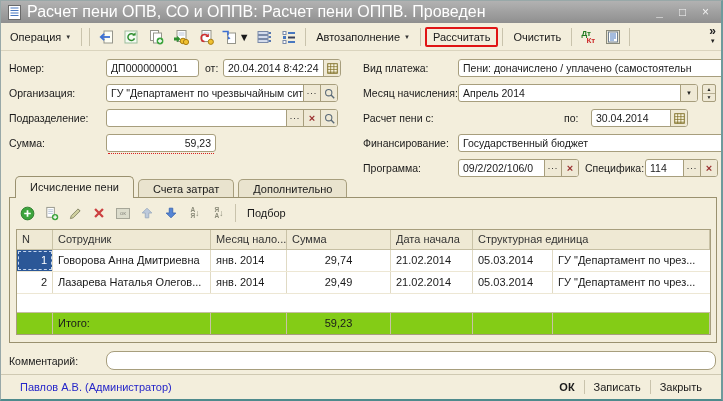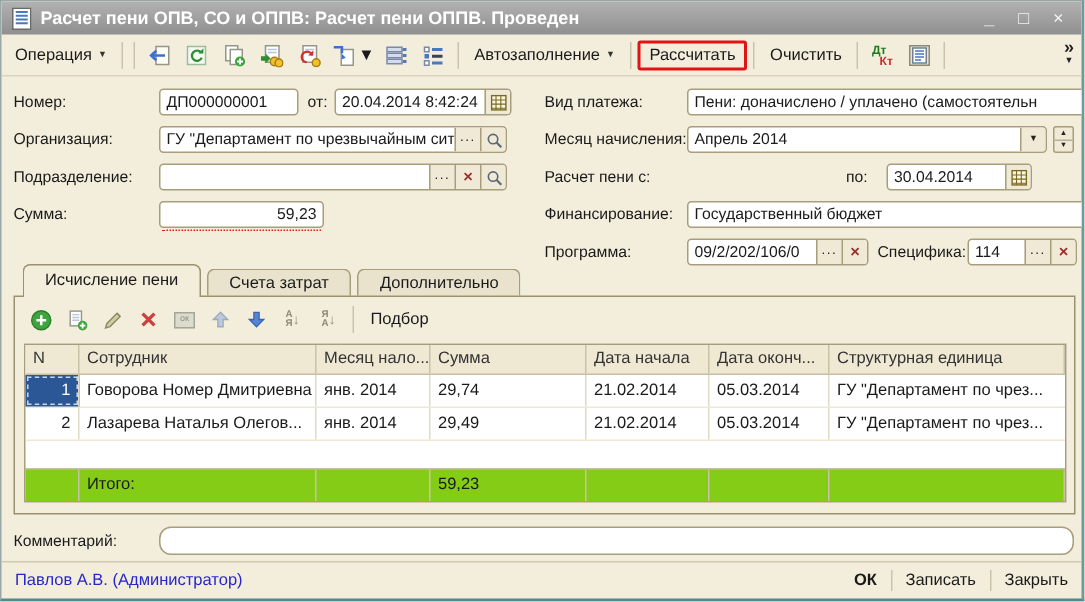--- a/index.html
+++ b/index.html
@@ -10,21 +10,21 @@
     border:1px solid #98A8A8; border-right:2px solid #6E9A9C; border-bottom:2px solid #4E8A8C;
     font-family:"Liberation Sans","DejaVu Sans",sans-serif; font-size:11px; color:#1a1a1a;
     overflow:hidden;
   }
   
   .titlebar{
     position:absolute; left:0; top:0; right:0; height:22px;
     background:linear-gradient(#b2b2b2,#8f8f8f);
     display:flex; align-items:center; padding:0 7px; gap:6px;
   }
-  .titlebar .title{ color:#fff; font-size:12px; font-weight:700; flex:1;
+  .titlebar .title{ color:#fff; font-size:16px; font-weight:400; flex:1;
     white-space:nowrap; overflow:hidden; }
   .win-ctl{ color:#f2f2f2; font-size:12px; width:17px; text-align:center; cursor:default; }
   .win-ctl.min{ font-weight:bold; }
   
   .toolbar{
     position:absolute; left:0; top:22px; right:0; height:28px;
     display:flex; align-items:center; padding:0 3px; gap:1px;
     border-bottom:1px solid #DAD4BE;
   }
   .tbtn{ display:flex; align-items:center; gap:4px; padding:3px 6px; border-radius:2px;
@@ -78,37 +78,37 @@
   .sortpair .letters{ display:flex; flex-direction:column; font-size:6.5px; line-height:6.5px;
     font-weight:bold; color:#8a8a78; }
   .sortpair .ar{ font-size:9px; color:#8a8a78; }
   
   .tbl{ position:absolute; left:6px; top:31px; width:695px; height:106px;
     border:1px solid #A79E7D; background:#fff; }
   .trow{ display:flex; }
   .cell{ padding:3px 5px 0 5px; white-space:nowrap; overflow:hidden; flex:none;
     border-right:1px solid #E0DAC4; height:100%; }
   .c0{ width:36px; text-align:right; } .c1{ width:158px; } .c2{ width:76px; }
-  .c3{ width:104px; text-align:left; } .c4{ width:82px; } .c5{ width:80px; }
+  .c3{ width:104px; text-align:center; } .c4{ width:82px; } .c5{ width:80px; }
   .c6{ flex:1; border-right:none; }
   .thead{ height:20px; background:#EFE9D4; border-bottom:1px solid #C6BFA3; color:#333; }
   .thead .cell{ border-right:1px solid #C9C2A6; padding-top:3px; }
   .thead .c0,.thead .c3{ text-align:left; }
   .brow{ height:22px; border-bottom:1px solid #EDE7D4; }
   .brow .cell{ padding-top:4px; }
   .sel{ background:#2B5797; color:#fff; outline:1px dashed #C8D8F0; outline-offset:-2px; }
   .filler{ height:18px; }
   .totrow{ height:22px; background:#84cc16; border-top:1px solid #C6BFA3; }
   .totrow .cell{ border-right:1px solid #C9C2A6; padding-top:4px; }
   
   .comment-input{ position:absolute; left:105px; top:350px; width:610px; height:19px;
     background:#fff; border:1px solid #A79E7D; border-radius:8px; padding:2px 8px;
     font-size:10.5px; }
   .footer{ position:absolute; left:0; right:0; top:373px; height:25px;
-    border-top:1px solid #CFC9B2; display:flex; align-items:center; padding:0 9px; }
+    border-top:1px solid #CFC9B2; display:flex; align-items:center; padding:0 19px; }
   .user{ color:#2626C9; }
   .fspacer{ flex:1; }
   .fsep{ width:1px; height:14px; background:#C9C3AC; margin:0 9px; }
   .fbtn-txt{ white-space:nowrap; }
   .fbtn-txt.ok{ font-weight:bold; }
   svg{ display:block; }
 </style>
 </head>
 <body>
 
@@ -427,26 +427,25 @@
       <span class="gbtn txt">Подбор</span>
     </div>
 
     <div class="tbl">
       <div class="trow thead">
         <span class="cell c0">N</span>
         <span class="cell c1">Сотрудник</span>
         <span class="cell c2">Месяц нало...</span>
         <span class="cell c3">Сумма</span>
         <span class="cell c4">Дата начала</span>
-        <span class="cell c5">Дата оконч...</span>
         <span class="cell c6">Структурная единица</span>
       </div>
       <div class="trow brow">
         <span class="cell c0 sel">1</span>
-        <span class="cell c1">Говорова Номер Дмитриевна</span>
+        <span class="cell c1">Говорова Анна Дмитриевна</span>
         <span class="cell c2">янв. 2014</span>
         <span class="cell c3">29,74</span>
         <span class="cell c4">21.02.2014</span>
         <span class="cell c5">05.03.2014</span>
         <span class="cell c6">ГУ "Департамент по чрез...</span>
       </div>
       <div class="trow brow">
         <span class="cell c0">2</span>
         <span class="cell c1">Лазарева Наталья Олегов...</span>
         <span class="cell c2">янв. 2014</span>

